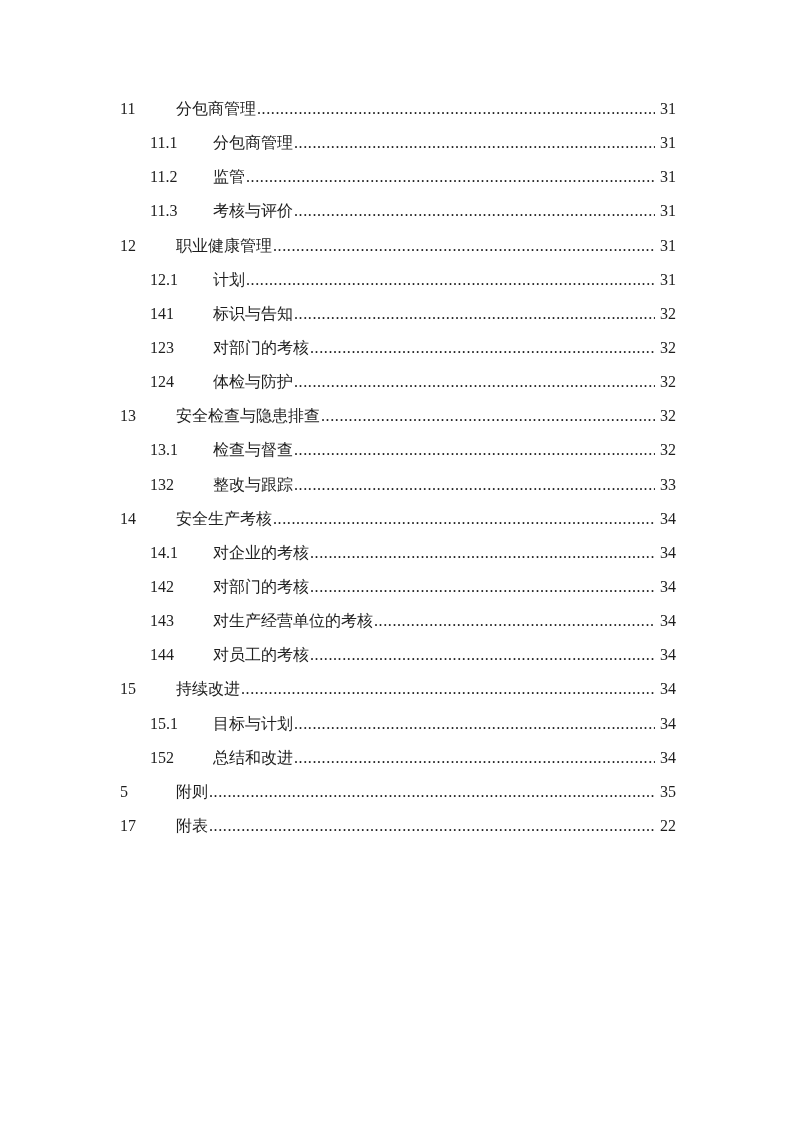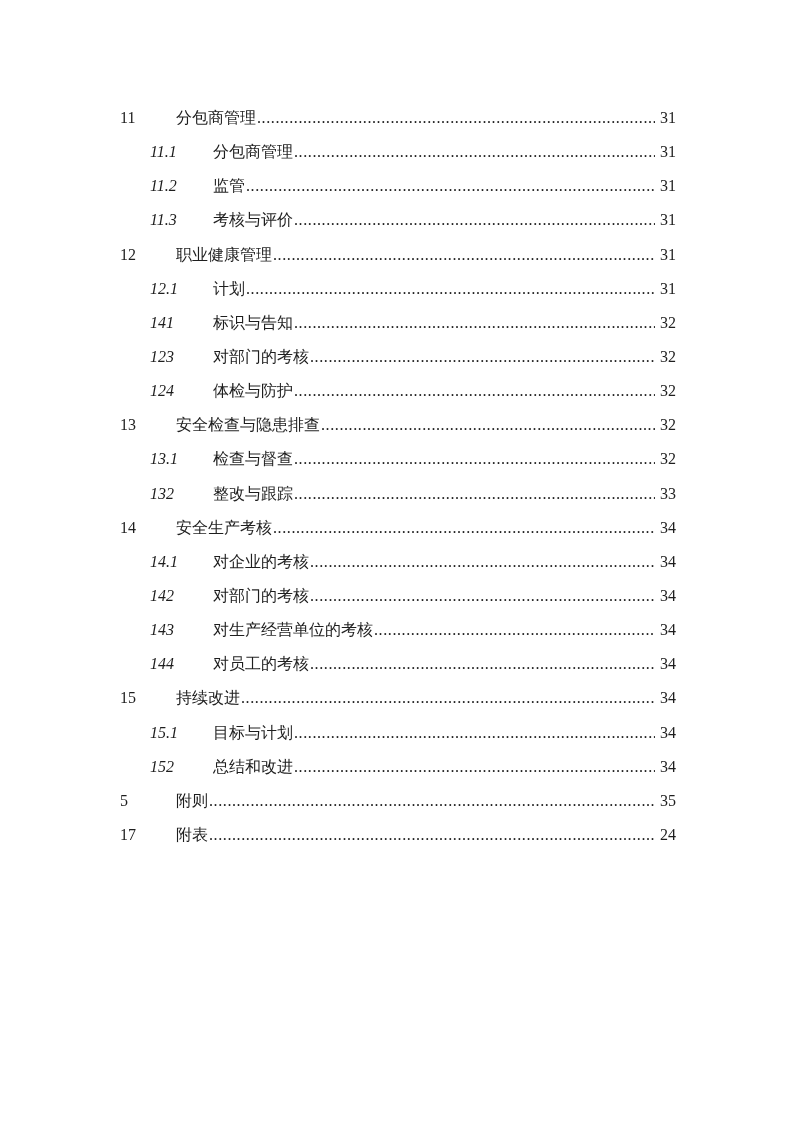--- a/index.html
+++ b/index.html
@@ -12,41 +12,40 @@
     width: 794px;
     height: 1122px;
     background: #ffffff;
     overflow: hidden;
     font-family: "Liberation Serif", "DejaVu Serif", serif;
     color: #1e1e1e;
   }
   .toc {
     position: absolute;
     left: 120px;
-    top: 101px;
+    top: 92px;
     width: 556px;
   }
   .toc-row {
     display: flex;
     align-items: baseline;
     height: 34.15px;
     line-height: 34.15px;
     font-size: 16px;
     white-space: nowrap;
   }
   .toc-row.lvl2 {
     padding-left: 30px;
   }
   .toc-num {
     flex: 0 0 auto;
     width: 26px;
   }
   .toc-row.lvl2 .toc-num {
     width: 33px;
-    font-style: italic;
   }
   .toc-title {
     flex: 0 0 auto;
     margin-left: 30px;
   }
   .dot-leader {
     flex: 1 1 0;
     overflow: hidden;
     white-space: nowrap;
     letter-spacing: 0.6px;
@@ -188,16 +187,16 @@
       <div class="toc-row lvl1">
     <span class="toc-num">5</span>
     <span class="toc-title">附则</span>
     <span class="dot-leader">....................................................................................................................................................................................................................................................................</span>
     <span class="toc-page-num">35</span>
   </div>
       <div class="toc-row lvl1">
     <span class="toc-num">17</span>
     <span class="toc-title">附表</span>
     <span class="dot-leader">....................................................................................................................................................................................................................................................................</span>
-    <span class="toc-page-num">24</span>
+    <span class="toc-page-num">22</span>
   </div>
     </div>
 </div>
 
 </body></html>

